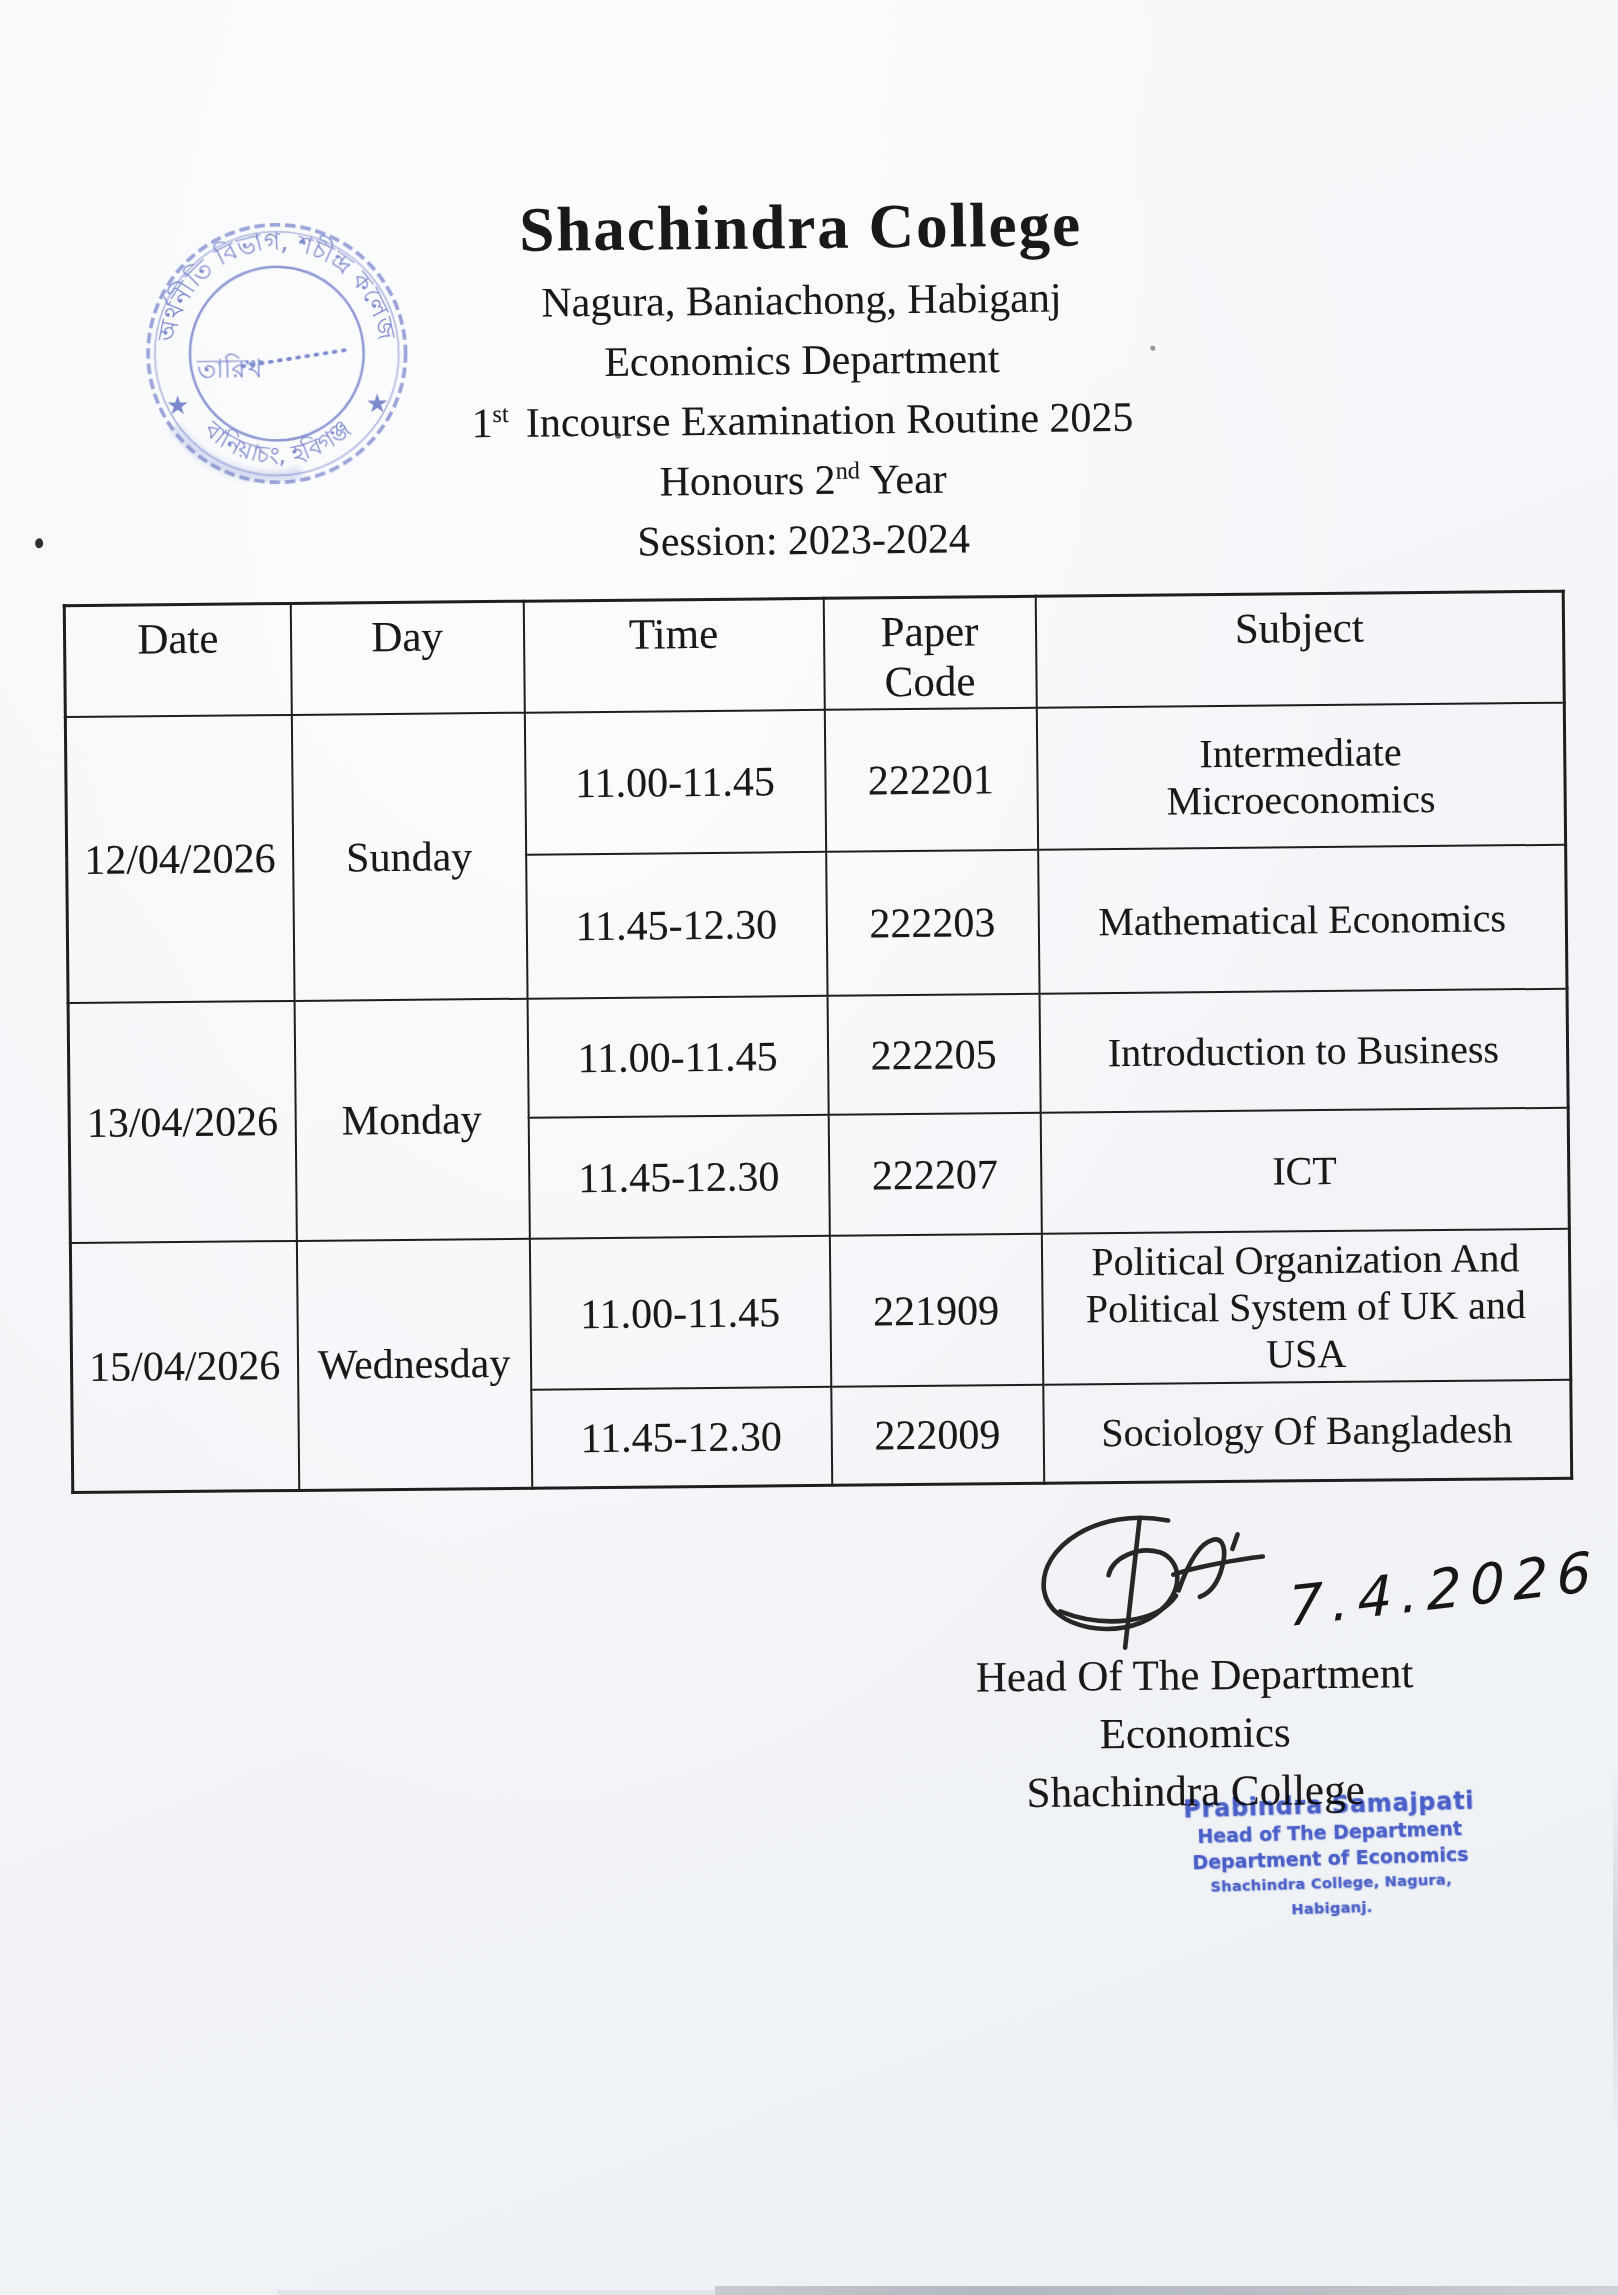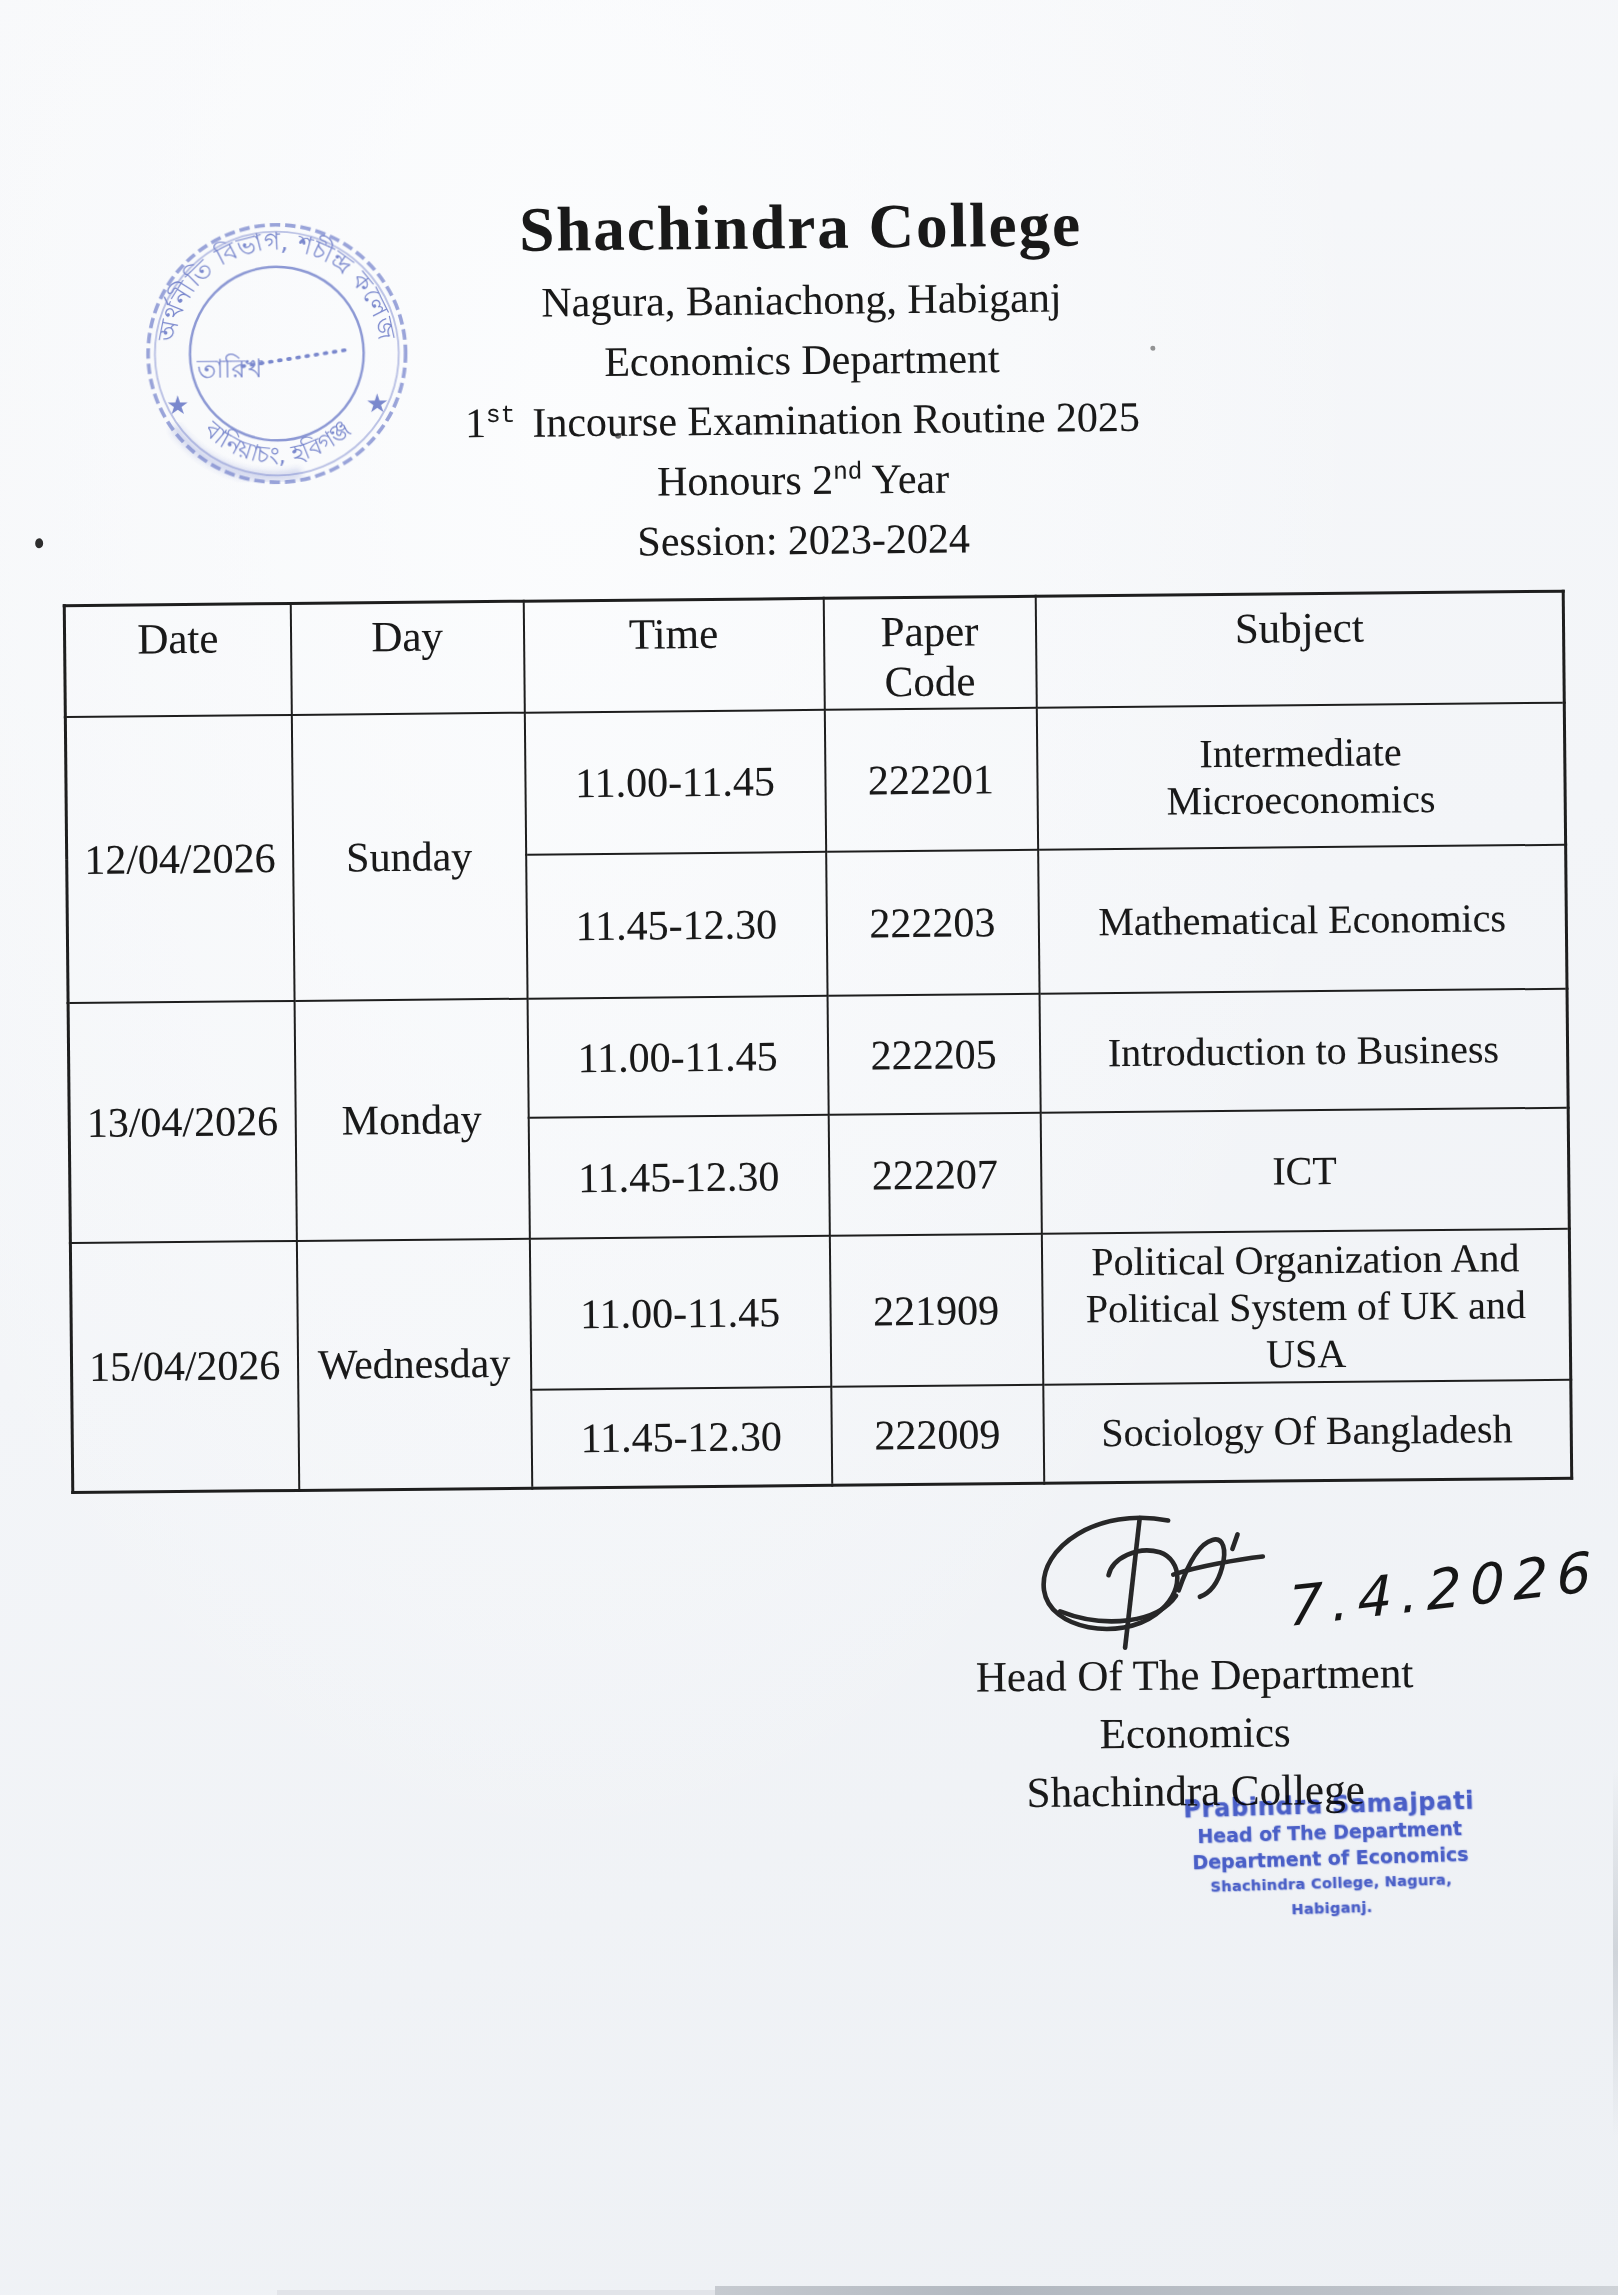--- a/index.html
+++ b/index.html
@@ -10,21 +10,21 @@
       linear-gradient(160deg,#f7f8fa 0%,#f3f5f8 48%,#edf0f4 100%);
     font-family:"Liberation Serif", serif;
     color:#191919;
   }
   .scan{position:absolute;inset:0;transform:rotate(-0.55deg);transform-origin:50% 50%;}
 
   
   .doc-header{position:absolute;left:0;right:0;top:194px;text-align:center;text-shadow:0 0 0.7px rgba(20,20,20,.28);}
   .doc-title{font-size:63px;font-weight:bold;letter-spacing:2px;line-height:67px;margin:0 0 9.2px 0;}
   .doc-sub{font-size:42px;line-height:60px;}
-  .doc-sub sup{font-size:58%;line-height:0;font-family:Liberation Mono, monospace;}
+  .doc-sub sup{font-size:58%;line-height:0;}
   .gap-after-sup{margin-left:17px;}
   .gap-word{margin-left:9.2px;}
 
   
   .seal{position:absolute;left:149px;top:213px;width:271px;height:271px;filter:blur(0.5px);opacity:.92;}
   .seal svg{width:100%;height:100%;}
   .sealtxt{fill:#6f7ec9;font-family:"DejaVu Sans",sans-serif;}
 
   
   .routine-table{

